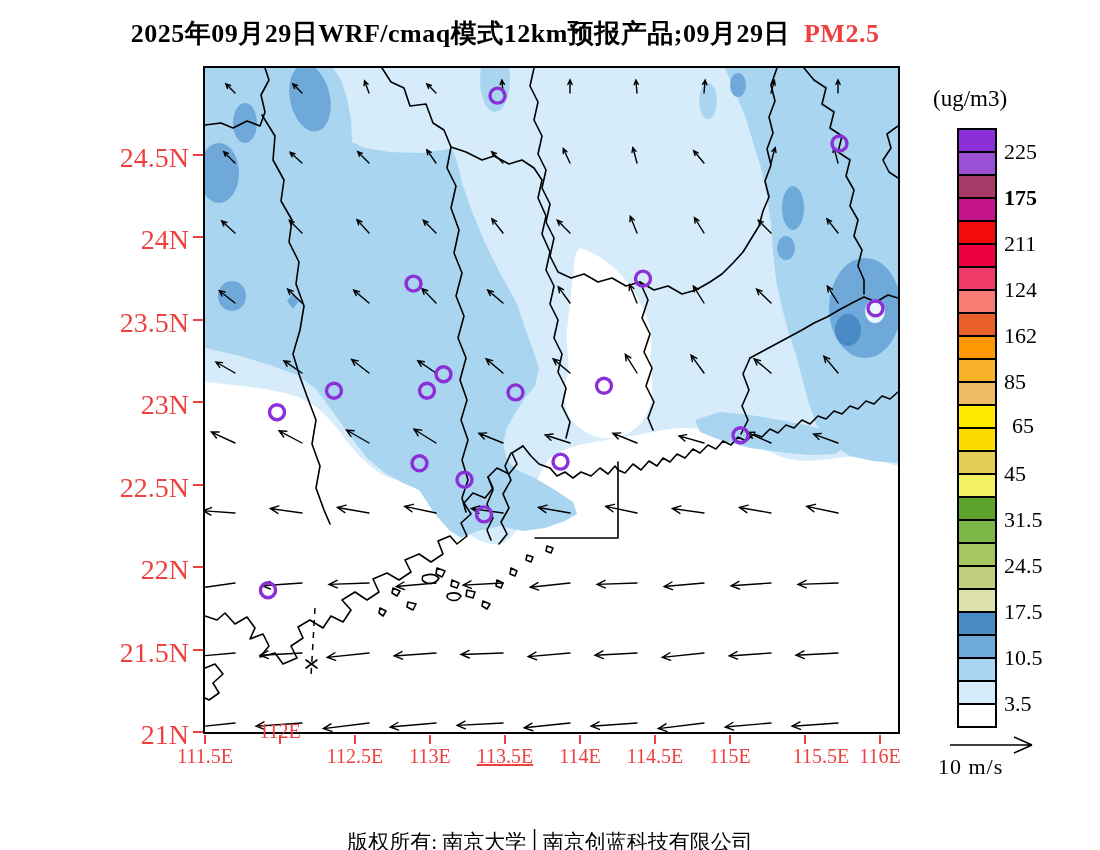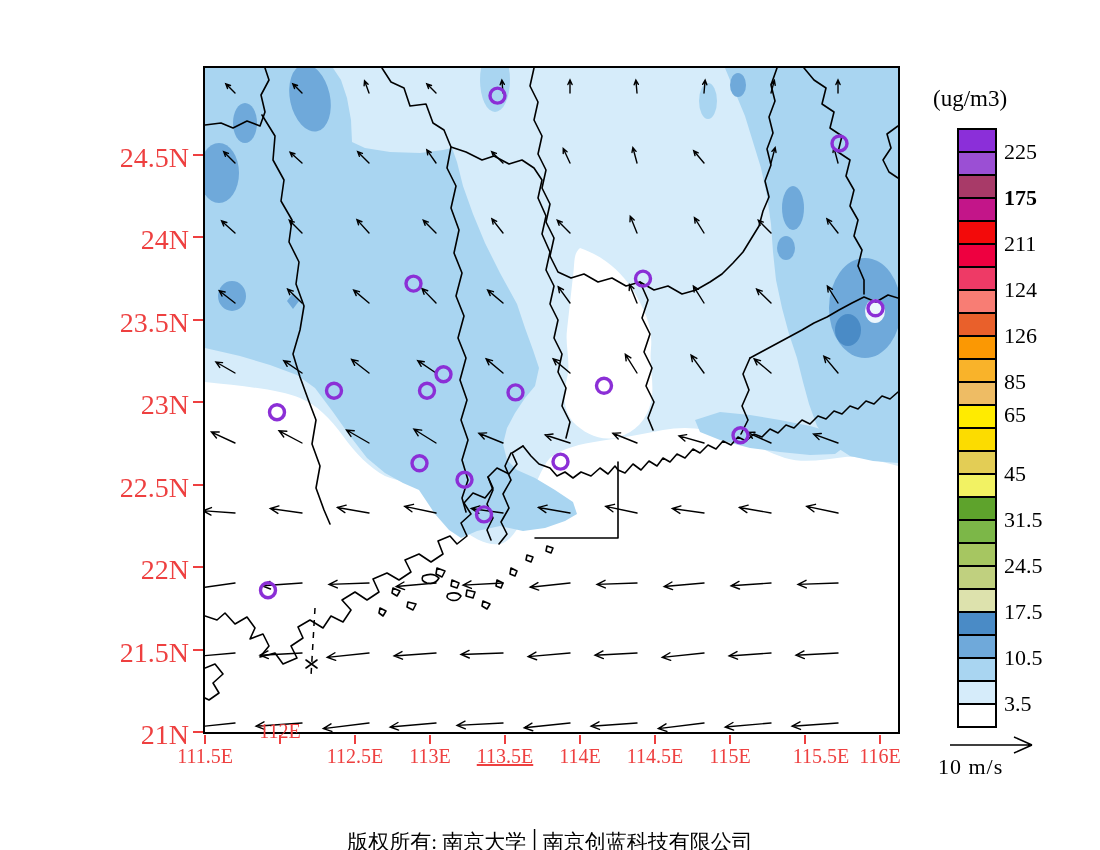--- a/index.html
+++ b/index.html
@@ -33,20 +33,23 @@
   .wind-arrow{position:absolute;left:948px;top:734px;}
   .wind-lab{position:absolute;left:938px;top:754px;font-size:22px;letter-spacing:1px;}
   .footer{position:absolute;top:828px;left:0;width:1100px;text-align:center;font-size:21px;}
   .footer .divider{display:inline-block;transform:scaleY(1.6);margin:0 6px;font-weight:600;}
 </style>
 </head>
 <body>
 
 <div class="stage">
 
+  <div class="title">
+    <span>2025年09月29日WRF/cmaq模式12km预报产品;09月29日</span><span class="species">PM2.5</span>
+  </div>
 
   <div class="map-wrap">
     <svg width="693" height="664" viewBox="0 0 693 664">
 
       <rect x="0" y="0" width="693" height="664" class="f-white"></rect>
 
       <path class="f-pale" d="M0,0 L693,0 L693,398 C670,392 655,388 640,389 C620,391 600,396 580,390
            C560,383 540,372 520,366 C500,360 478,358 458,362 C438,366 415,370 395,373
            C375,376 358,380 345,390 C336,400 330,418 322,440 C315,460 305,474 295,476
            C282,478 268,470 255,460 C240,448 228,434 215,420 C205,414 193,413 180,408
@@ -280,23 +283,23 @@
       <div class="cb-cell" style="background: rgb(111, 169, 218);"></div>
       <div class="cb-cell" style="background: rgb(169, 213, 241);"></div>
       <div class="cb-cell" style="background: rgb(214, 236, 250);"></div>
       <div class="cb-cell" style="background: rgb(255, 255, 255);"></div>
     </div>
   <div class="cb-labels" id="cb-labels">
       <span class="cb-lab" style="top: 11px;">225</span>
       <span class="cb-lab" style="top: 57px; font-weight: bold;">175</span>
       <span class="cb-lab" style="top: 103px;">211</span>
       <span class="cb-lab" style="top: 149px;">124</span>
-      <span class="cb-lab" style="top: 195px;">126</span>
+      <span class="cb-lab" style="top: 195px;">162</span>
       <span class="cb-lab" style="top: 241px;">85</span>
-      <span class="cb-lab" style="top: 274px;">65</span>
+      <span class="cb-lab" style="top: 285px; margin-left: 8px;">65</span>
       <span class="cb-lab" style="top: 333px;">45</span>
       <span class="cb-lab" style="top: 379px;">31.5</span>
       <span class="cb-lab" style="top: 425px;">24.5</span>
       <span class="cb-lab" style="top: 471px;">17.5</span>
       <span class="cb-lab" style="top: 517px;">10.5</span>
       <span class="cb-lab" style="top: 563px;">3.5</span>
     </div>
 
   <svg class="wind-arrow" width="92" height="22">
     <path d="M2,11 L84,11 M66,3 L84,11 M66,19 L84,11" fill="none" stroke="#000" stroke-width="1.5"></path>

